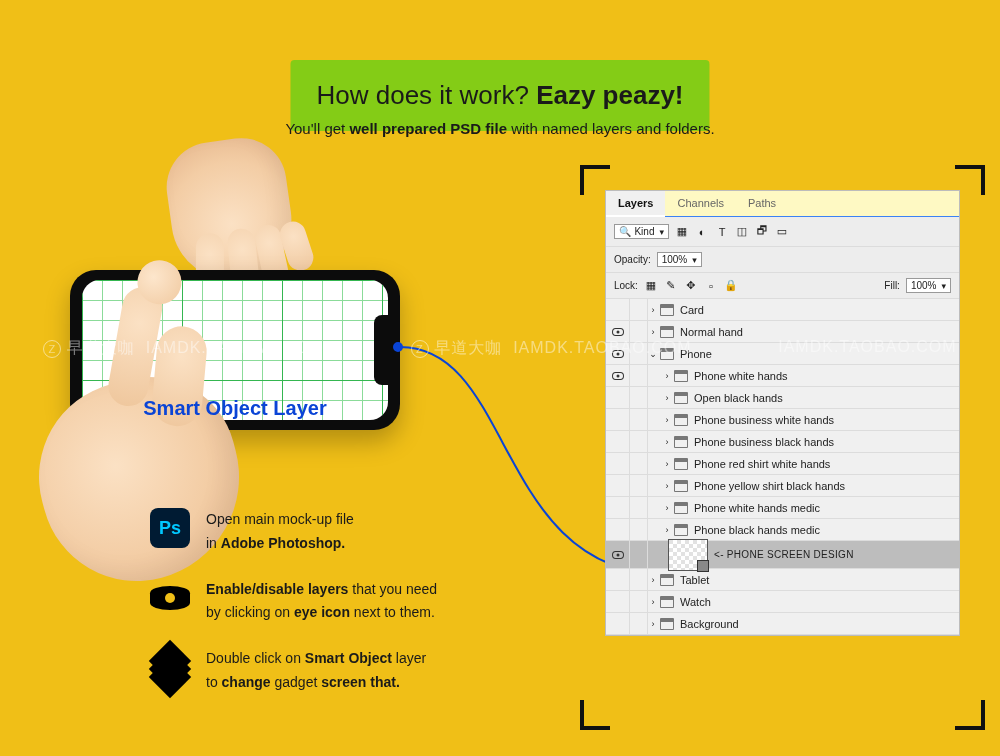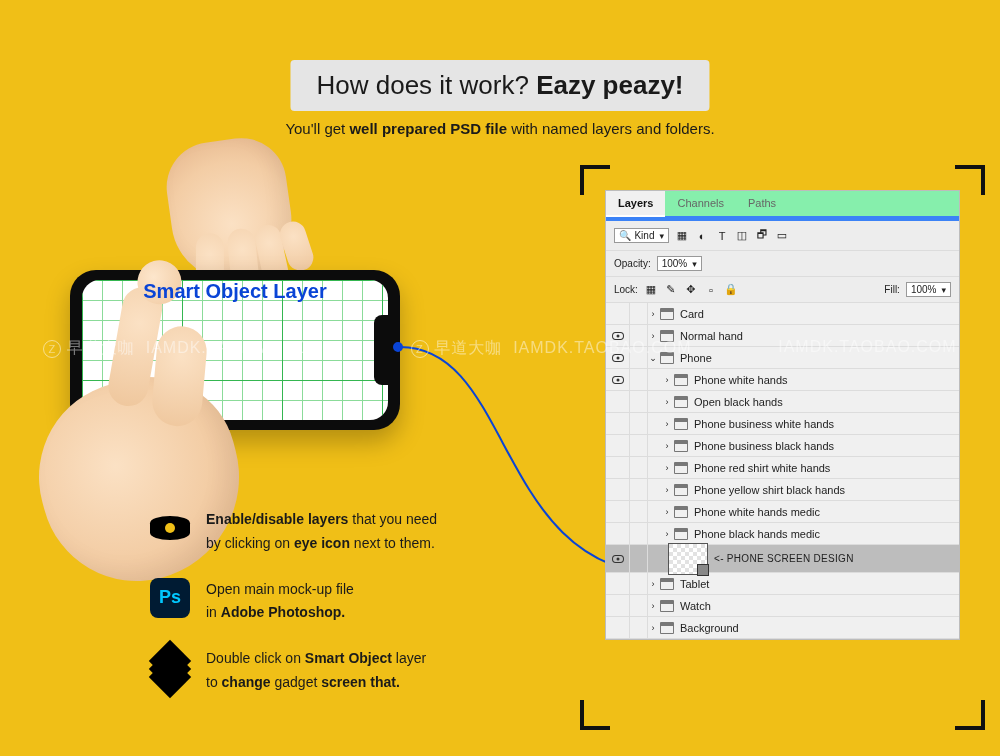--- a/index.html
+++ b/index.html
@@ -8,22 +8,22 @@
     height: 756px;
     background: #f0bf17;
     font-family: -apple-system, BlinkMacSystemFont, "Segoe UI", Arial, sans-serif;
     position: relative;
     overflow: hidden;
   }
   .heading-box {
     position: absolute;
     top: 60px; left: 50%;
     transform: translateX(-50%);
-    background: #e5e5e5;
-    padding: 10px 26px;
+    background: #84cc16;
+    padding: 20px 26px;
     border-radius: 4px;
     font-size: 26px;
     color: #1a1a1a;
     font-weight: 500;
   }
   .heading-box .bold { font-weight: 800; }
   .subheading {
     position: absolute;
     top: 120px; left: 50%;
     transform: translateX(-50%);
@@ -67,21 +67,21 @@
     border-radius: 26px;
     box-shadow: 0 12px 24px rgba(0,0,0,.25);
     display: flex; align-items: center; justify-content: center;
   }
   .screen {
     width: 306px; height: 140px;
     background: #fff;
     border-radius: 18px;
     position: relative;
     overflow: hidden;
-    display: flex; align-items: flex-start; justify-content: center;
+    display: flex; align-items: flex-end; justify-content: center;
   }
   .grid {
     position: absolute; inset: 0;
     background-image:
       linear-gradient(#7fd88e 1px, transparent 1px),
       linear-gradient(90deg, #7fd88e 1px, transparent 1px);
     background-size: 20px 20px;
     opacity: .9;
   }
   .grid::after{
@@ -177,21 +177,21 @@
   .c-br{ top:700px; left:955px; border-left:none; border-top:none; }
 
   .panel {
     position: absolute; left: 605px; top: 190px;
     width: 355px;
     background: #f0f0f0;
     border: 1px solid #bcbcbc;
     font-size: 11px;
     color: #222;
   }
-  .tabs { display: flex; background: #86efac; border-bottom: 5px solid #3b82f6; }
+  .tabs { display: flex; background: #fef9c3; border-bottom: 1px solid #3b82f6; }
   .tab { padding: 6px 12px; color: #666; }
   .tab.active { background: #f0f0f0; color: #111; font-weight: 600; border-bottom: 2px solid #fff; margin-bottom: -1px; }
   .panel-row { display:flex; align-items:center; gap:6px; padding:5px 8px; border-bottom:1px solid #dcdcdc; background:#ededed; }
   .panel-row .sel { border:1px solid #999; background:#fff; padding:1px 4px; font-size:10px; display:inline-flex; align-items:center; gap:3px; }
   .chev::after{content:"▾"; font-size:9px; margin-left:2px;}
   .mini-icon{ width:14px; text-align:center; font-size:11px; }
   .panel-row .lbl { font-size:10px; }
   .layers-list{ max-height: none; }
   .layer{ display:flex; align-items:center; height:22px; border-bottom:1px solid #dcdcdc; }
   .eye-col{ width:24px; display:flex; align-items:center; justify-content:center; border-right:1px solid #dcdcdc; height:100%; }
@@ -263,33 +263,33 @@
 </div>
 
 <svg class="connector" viewBox="0 0 300 270">
   <path d="M 5 12 C 120 12, 100 240, 275 240" fill="none" stroke="#0a44d6" stroke-width="2"></path>
 </svg>
 <div class="dot start"></div>
 <div class="dot end"></div>
 
 <div class="instructions">
   <div class="inst-row">
-    <div class="inst-icon">
-        <div class="eye-shape"></div>
-      </div>
-    <div class="inst-text">
-      <span class="bold">Enable/disable layers</span><span> that you need</span><br>
-      <span> by clicking on </span><span class="bold">eye icon</span><span> next to them.</span>
-    </div>
-  </div>
-  <div class="inst-row">
     <div class="inst-icon ps-icon">Ps</div>
     <div class="inst-text">
       <span>Open main mock-up file</span><br>
       <span>in </span><span class="bold">Adobe Photoshop.</span>
+    </div>
+  </div>
+  <div class="inst-row">
+    <div class="inst-icon">
+        <div class="eye-shape"></div>
+      </div>
+    <div class="inst-text">
+      <span class="bold">Enable/disable layers</span><span> that you need</span><br>
+      <span> by clicking on </span><span class="bold">eye icon</span><span> next to them.</span>
     </div>
   </div>
   <div class="inst-row">
     <div class="inst-icon">
       <div class="stack-shape">
           <div class="diamond d3"></div>
           <div class="diamond d2"></div>
           <div class="diamond d1"></div>
         </div>
     </div>

